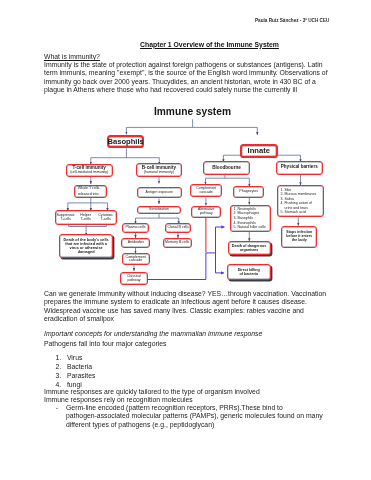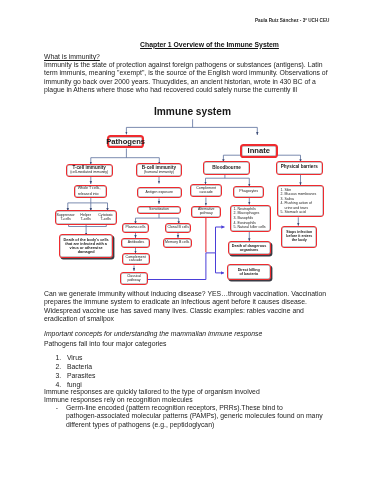--- a/index.html
+++ b/index.html
@@ -137,21 +137,21 @@
         <path d="M205.9,117.6 L205.9,152.4" stroke="#e4202a" stroke-width="1"></path>
         <path d="M146.9,179.5 L205.9,179.5 L205.9,152.9 L215.5,152.9" stroke="#4a3ed8" stroke-width="1"></path>
         <path d="M215.5,152.9 L215.5,127 L224.5,127" stroke="#4a3ed8" stroke-width="1" marker-end="url(#arb)"></path>
         <path d="M215.5,152.9 L215.5,172.9 L224,172.9" stroke="#4a3ed8" stroke-width="1" marker-end="url(#arb)"></path>
       </g>
     </svg>
 
     <div class="dtitle">Immune system</div>
 
     <div class="nb n-acquired">
-      <span>Pathogens</span>
+      <span>Basophils</span>
       </div>
     <div class="nb n-innate">
       <span>Innate</span>
       </div>
 
     <div class="nb n-tcell">
       <span class="b1">T-cell immunity</span>
       <span class="b2">(cell-mediated immunity)</span>
       </div>
     <div class="nb n-bcell">

